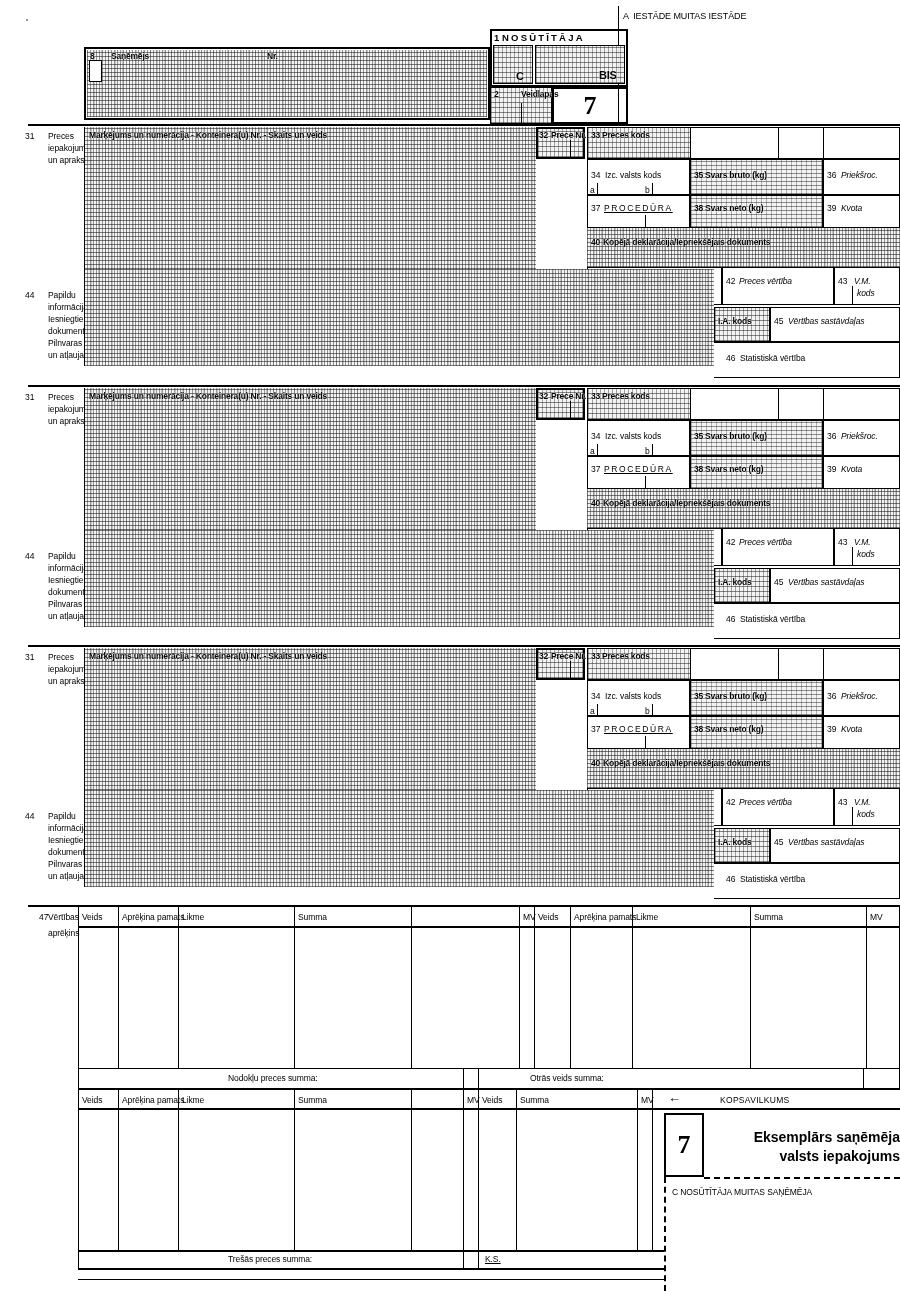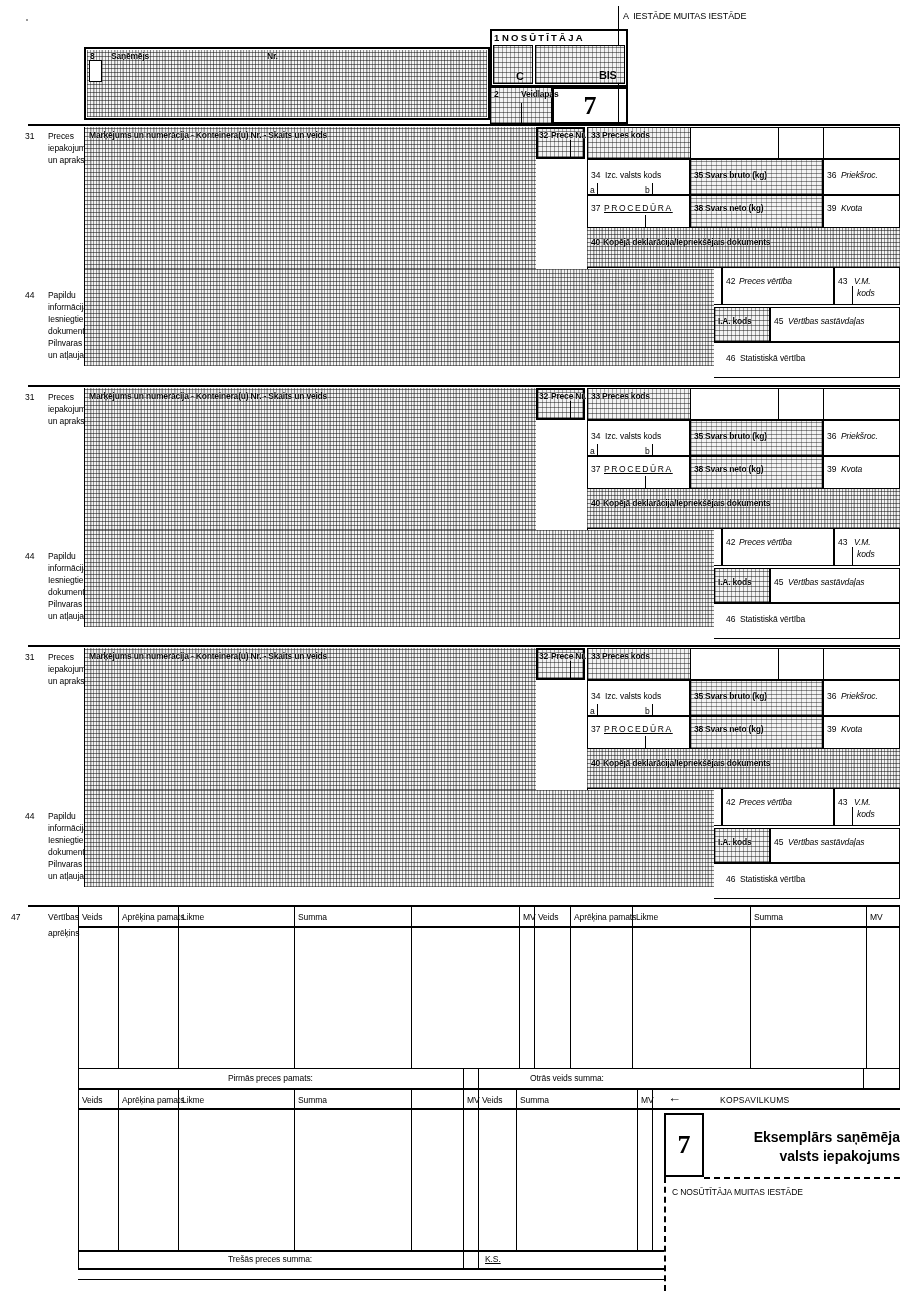--- a/index.html
+++ b/index.html
@@ -399,21 +399,21 @@
 
     <div class="bx" style="left:714px;top:863px;width:186px;height:36px;border-left:none;"></div>
     <div class="lbl" style="left:726px;top:874px;">46</div>
     <div class="lbl" style="left:740px;top:874px;">Statistiskā vērtība</div>
 
     <div class="hr2" style="left:28px;top:905px;width:872px;"></div>
   </div>
 
   <div>
 
-    <div class="lbl" style="left:11px;top:912px;">47</div>
+    <div class="lbl" style="left:39px;top:912px;">47</div>
     <div class="lbl" style="left:48px;top:912px;">Vērtības</div>
     <div class="lbl" style="left:48px;top:928px;">aprēķins</div>
 
     <div class="vr" style="left:78px;top:907px;height:181px;"></div>
     <div class="vr" style="left:899px;top:907px;height:181px;"></div>
     <div class="hr" style="left:78px;top:926px;width:822px;height:2px;"></div>
     <div class="hr" style="left:78px;top:1068px;width:822px;"></div>
 
     <div class="vr" style="left:118px;top:907px;height:161px;"></div>
     <div class="vr" style="left:178px;top:907px;height:161px;"></div>
@@ -432,21 +432,21 @@
     <div class="lbl" style="left:182px;top:912px;">Likme</div>
     <div class="lbl" style="left:298px;top:912px;">Summa</div>
     <div class="lbl" style="left:523px;top:912px;">MV</div>
 
     <div class="lbl" style="left:538px;top:912px;">Veids</div>
     <div class="lbl" style="left:574px;top:912px;">Aprēķina pamats</div>
     <div class="lbl" style="left:636px;top:912px;">Likme</div>
     <div class="lbl" style="left:754px;top:912px;">Summa</div>
     <div class="lbl" style="left:870px;top:912px;">MV</div>
 
-    <div class="lbl" style="left:228px;top:1073px;">Pirmās preces pamats:</div>
+    <div class="lbl" style="left:228px;top:1073px;">Nodokļu preces summa:</div>
     <div class="lbl" style="left:530px;top:1073px;">Otrās veids summa:</div>
     <div class="hr" style="left:78px;top:1088px;width:822px;height:2px;"></div>
     <div class="vr" style="left:463px;top:1068px;height:21px;"></div>
     <div class="vr" style="left:478px;top:1068px;height:21px;"></div>
     <div class="vr" style="left:863px;top:1068px;height:21px;"></div>
   </div>
 
   <div>
 
     <div class="vr" style="left:78px;top:1090px;height:178px;"></div>
@@ -476,21 +476,21 @@
     <div class="lbl" style="left:720px;top:1095px;letter-spacing:0.3px;">KOPSAVILKUMS</div>
 
     <div class="bx" style="left:664px;top:1113px;width:40px;height:64px;border-width:2px;"></div>
     <div class="big7" style="left:664px;top:1113px;width:40px;height:64px;">7</div>
 
     <div class="copytitle" style="left:712px;top:1128px;width:188px;">Eksemplārs saņēmēja</div>
     <div class="copytitle" style="left:712px;top:1147px;width:188px;">valsts iepakojums</div>
 
     <div class="abs" style="left:704px;top:1177px;width:196px;border-top:2px dashed #000;"></div>
     <div class="abs" style="left:664px;top:1177px;width:0;height:114px;border-left:2px dashed #000;"></div>
-    <div class="lbl" style="left:672px;top:1187px;font-size:8.5px;">C NOSŪTĪTĀJA MUITAS IESTĀDE</div>
+    <div class="lbl" style="left:672px;top:1187px;font-size:8.5px;">C NOSŪTĪTĀJA MUITAS SAŅĒMĒJA</div>
 
     <div class="hr" style="left:78px;top:1250px;width:586px;height:2px;"></div>
     <div class="hr" style="left:78px;top:1268px;width:586px;height:2px;"></div>
     <div class="lbl" style="left:228px;top:1254px;">Trešās preces summa:</div>
     <div class="lbl" style="left:485px;top:1254px;text-decoration:underline;">K.S.</div>
     <div class="vr" style="left:463px;top:1250px;height:19px;"></div>
     <div class="vr" style="left:478px;top:1250px;height:19px;"></div>
     <div class="hr" style="left:78px;top:1279px;width:586px;"></div>
   </div>
 

